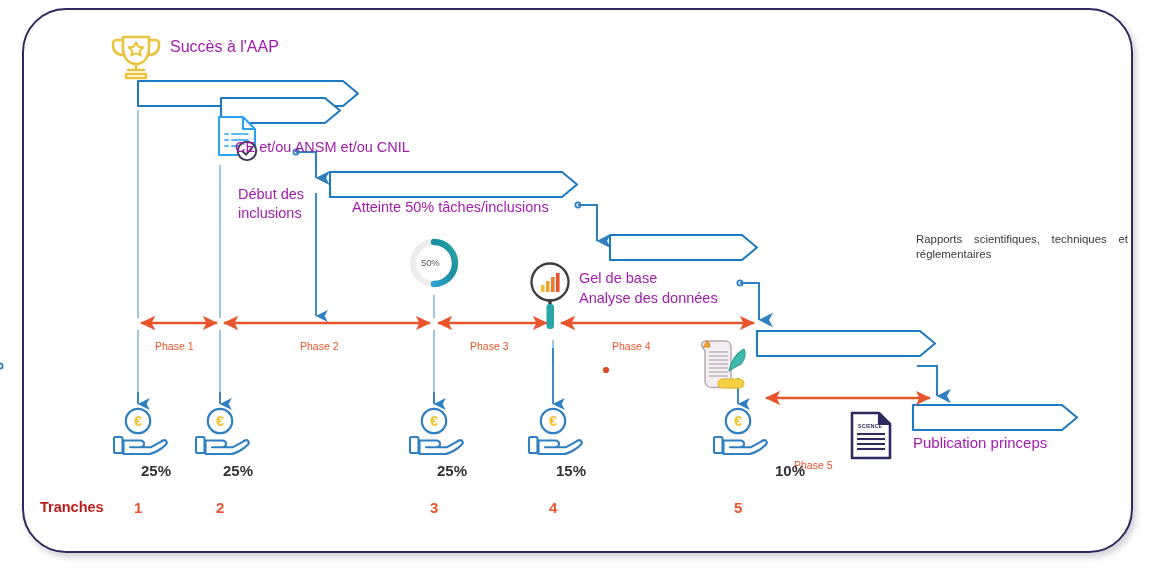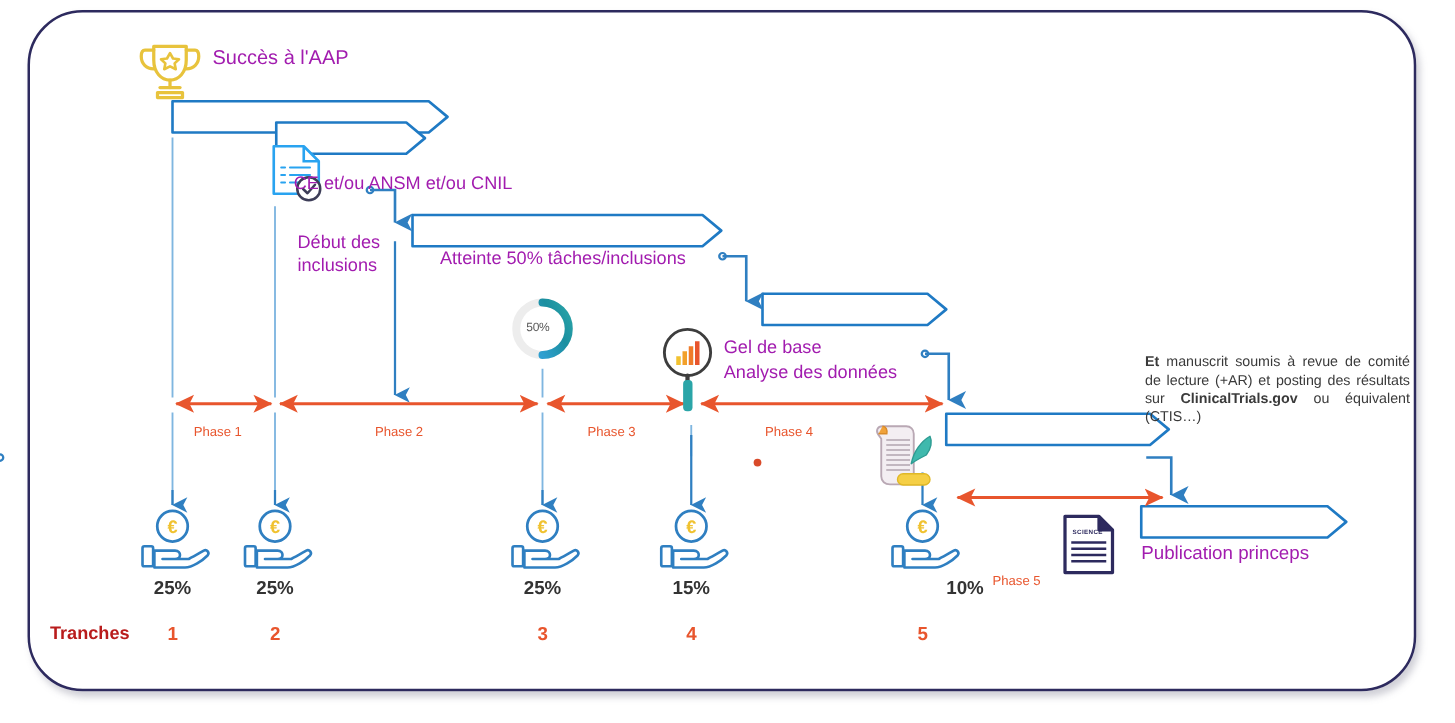--- a/index.html
+++ b/index.html
@@ -20,21 +20,21 @@
     width:1111px; height:545px;
     border:2.2px solid #2d2a5e;
     border-radius:44px;
     box-sizing:border-box;
     box-shadow:3px 4px 6px rgba(120,120,140,.35);
   }
   .layer{position:absolute;left:0;top:0;width:1164px;height:578px;overflow:visible;}
   .txt{position:absolute;white-space:pre;color:#3b3b3b;}
   .lbl-dark{color:#a21caf;font-size:14.5px;line-height:17px;}
   .lbl-red{color:#e8552d;font-size:10.5px;}
-  .pct{color:#333333;font-size:15px;font-weight:bold;}
+  .pct{color:#333333;font-size:15px;font-weight:bold;margin-left:18px;}
   .tranche-num{color:#e8552d;font-size:15px;font-weight:bold;}
   .tranche-word{color:#b91c1c;font-size:14.5px;font-weight:bold;}
   .para{
     position:absolute;
     color:#3a3a3a;
     font-size:11.4px;
     line-height:14.6px;
     text-align:justify;
   }
   .para b{font-weight:bold;}
@@ -299,21 +299,21 @@
 
     <div class="donutlabel" style="left:421px; top:257px;">50%</div>
 
     <div class="txt lbl-dark" style="left:579px; top:270px;">Gel de base</div>
     <div class="txt lbl-dark" style="left:579px; top:290px;">Analyse des données</div>
 
     <div class="sciword" style="left:858px; top:423px;">SCIENCE</div>
 
     <div class="txt lbl-dark" style="left:913px; top:434px; font-size:15px;">Publication princeps</div>
 
-    <div class="para" style="left:916px; top:283px; width:212px;"><b>Et</b> manuscrit soumis à revue de comité de lecture (+AR) et posting des résultats sur <b>ClinicalTrials.gov</b> ou équivalent (CTIS…)</div>
+    <div class="para" style="left:916px; top:232px; width:212px;">Rapports scientifiques, techniques et réglementaires</div>
 
     <div class="txt lbl-red" style="left:155px; top:340px;">Phase 1</div>
     <div class="txt lbl-red" style="left:300px; top:340px;">Phase 2</div>
     <div class="txt lbl-red" style="left:470px; top:340px;text-align:right;">Phase 3</div>
     <div class="txt lbl-red" style="left:612px; top:340px;">Phase 4</div>
     <div class="txt lbl-red" style="left:794px; top:415px;margin-top:44px;">Phase 5</div>
 
     <div class="txt pct" style="left:123px; top:462px;">25%</div>
     <div class="txt pct" style="left:205px; top:462px;">25%</div>
     <div class="txt pct" style="left:419px; top:462px;">25%</div>

